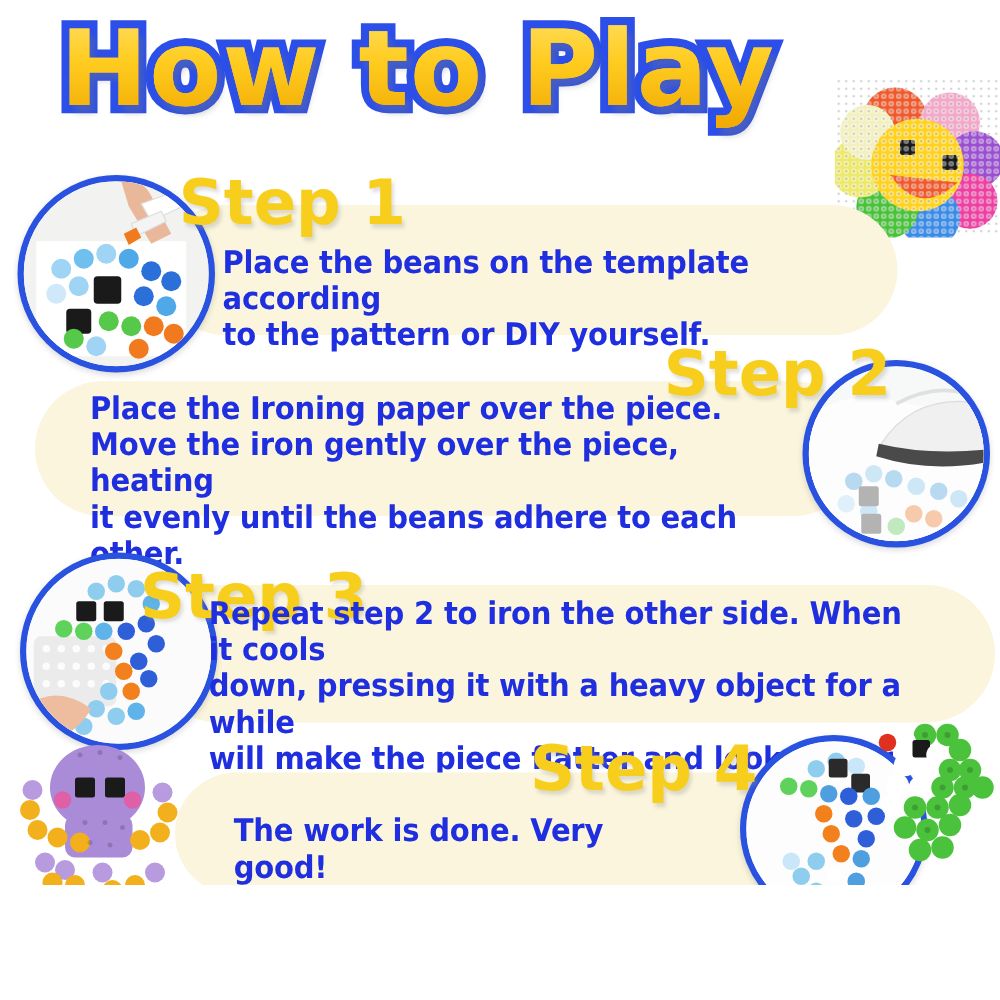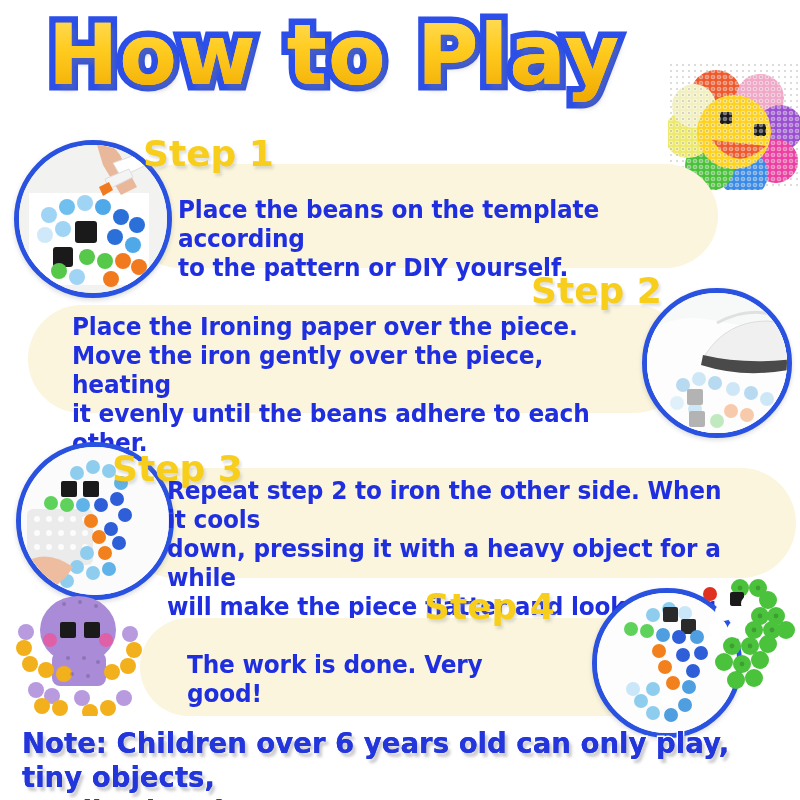--- a/index.html
+++ b/index.html
@@ -1,21 +1,21 @@
 <!DOCTYPE html>
 <html><head>
 <meta charset="utf-8">
 <style>
   html,body{margin:0;padding:0;}
   body{
     width:800px;height:800px;overflow:hidden;background:#ffffff;
     font-family:"Liberation Sans", sans-serif;
     position:relative;
   }
-  #stage{position:relative;width:800px;height:800px;overflow:hidden;background:#fff;}
+  #stage{position:relative;width:800px;height:708px;overflow:hidden;background:#fff;}
 
   
   .title{
     position:absolute; left:48px; top:6px;
     font-family:"DejaVu Sans", sans-serif;
     font-weight:700; font-size:84px; letter-spacing:1px;
     color:#FFCB1F;
     -webkit-text-stroke:13px #2B4FE8;
     paint-order:stroke fill;
     text-shadow:4px 6px 5px rgba(120,120,130,.35);
@@ -36,21 +36,21 @@
   .panel{
     position:absolute;
     background:#FAF5DC;
     border-radius:60px;
   }
 
   
   .steplabel{
     position:absolute;
     font-family:"DejaVu Sans", sans-serif;
-    font-weight:700; font-size:36px;
+    font-weight:700; font-size:50px;
     color:#F7CE1B;
     white-space:nowrap;
     text-shadow:2px 3px 3px rgba(150,150,150,.30);
     letter-spacing:0px;
   }
 
   
   .btext{
     position:absolute;
     font-family:"DejaVu Sans", sans-serif;

